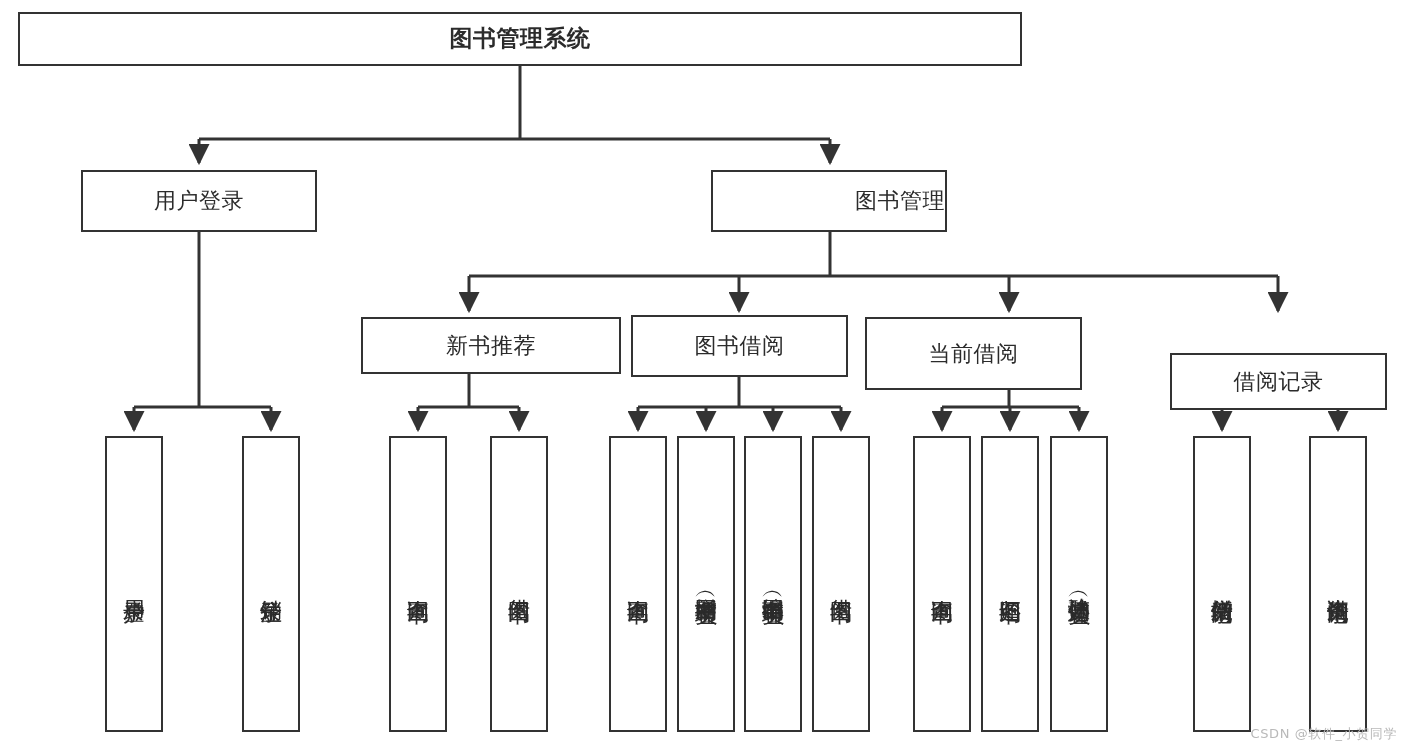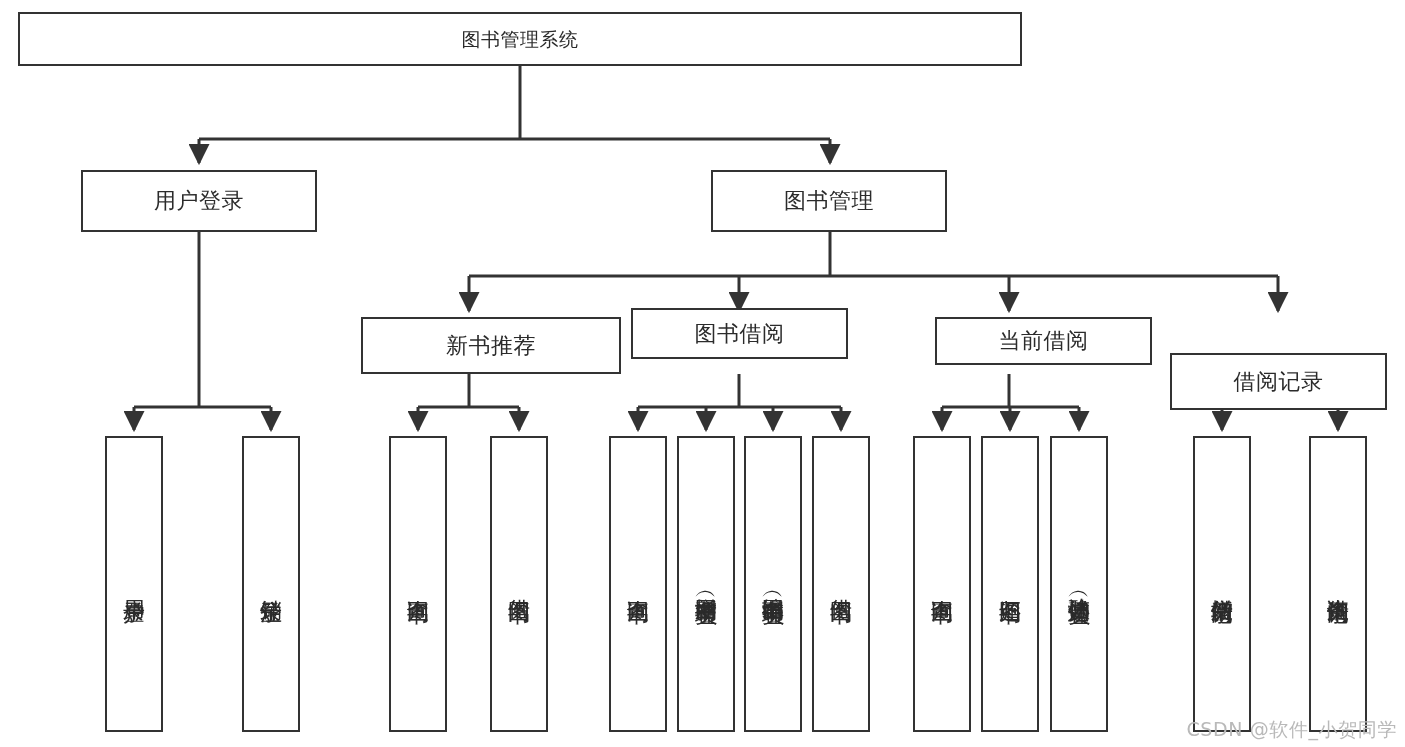--- a/index.html
+++ b/index.html
@@ -46,26 +46,26 @@
     padding: 6px 2px;
   }
   .node.vert .label {
     writing-mode: vertical-rl;
     text-orientation: upright;
     font-size: 22px;
     line-height: 1.08;
     letter-spacing: 1px;
     max-height: 100%;
   }
-  .node.root .label { font-size: 19px; }
+  .node.root .label { font-size: 23px; font-weight: bold; }
   .watermark {
     position: absolute;
     right: 8px;
     bottom: 4px;
-    font-size: 19px;
+    font-size: 13px;
     color: #b9b9b9;
     letter-spacing: 0.6px;
     white-space: nowrap;
     pointer-events: none;
   }
 </style>
 </head>
 <body>
 
 <div id="canvas">
@@ -120,31 +120,31 @@
     </g>
   </svg>
 
   <div class="node horiz root" style="left:18px; top:12px; width:1004px; height:54px;">
     <span class="label">图书管理系统</span>
   </div>
 
   <div class="node horiz" style="left:81px; top:170px; width:236px; height:62px;">
     <span class="label">用户登录</span>
   </div>
-  <div class="node horiz" style="left:711px; top:170px; width:236px; height:62px;">
+  <div class="node horiz" style="left:711px; top:170px; width:236px; height:62px;justify-content:flex-end;">
     <span class="label">图书管理</span>
   </div>
 
   <div class="node horiz" style="left:361px; top:317px; width:260px; height:57px;">
     <span class="label">新书推荐</span>
   </div>
-  <div class="node horiz" style="left:631px; top:308px; width:217px; height:51px;">
+  <div class="node horiz" style="left:631px; top:315px; width:217px; height:62px;">
     <span class="label">图书借阅</span>
   </div>
-  <div class="node horiz" style="left:935px; top:317px; width:217px; height:48px;">
+  <div class="node horiz" style="left:865px; top:317px; width:217px; height:73px;">
     <span class="label">当前借阅</span>
   </div>
   <div class="node horiz" style="left:1170px; top:317px; width:217px; height:57px;margin-top:36px;">
     <span class="label">借阅记录</span>
   </div>
 
   <div class="node vert" style="left:105px; top:436px; width:58px; height:296px;">
     <span class="label">用户登录</span>
   </div>
   <div class="node vert" style="left:242px; top:436px; width:58px; height:296px;">

